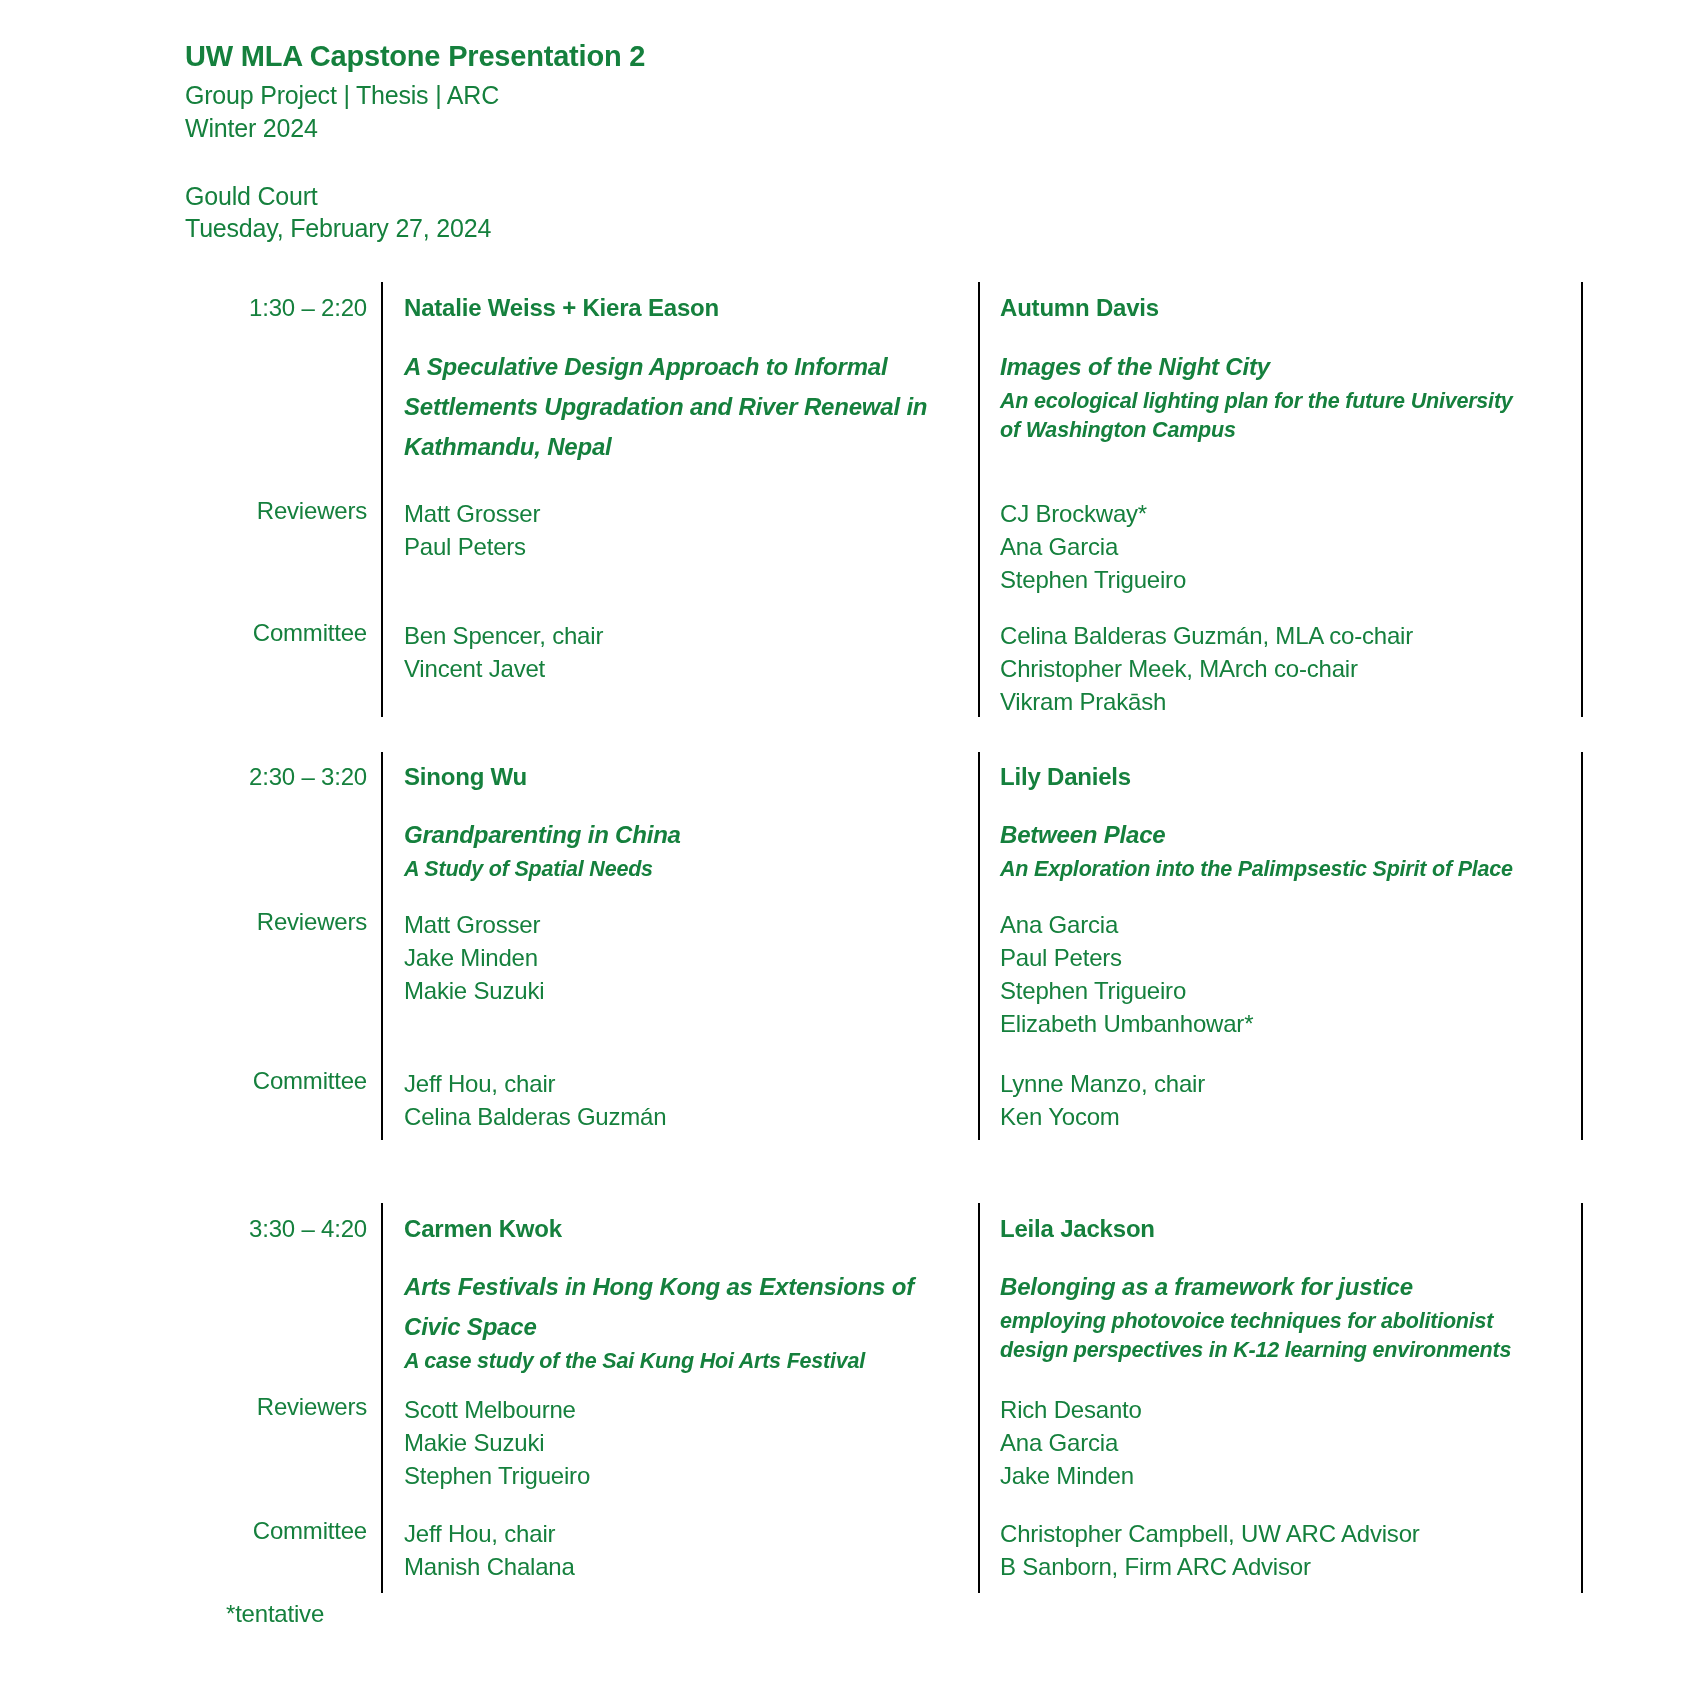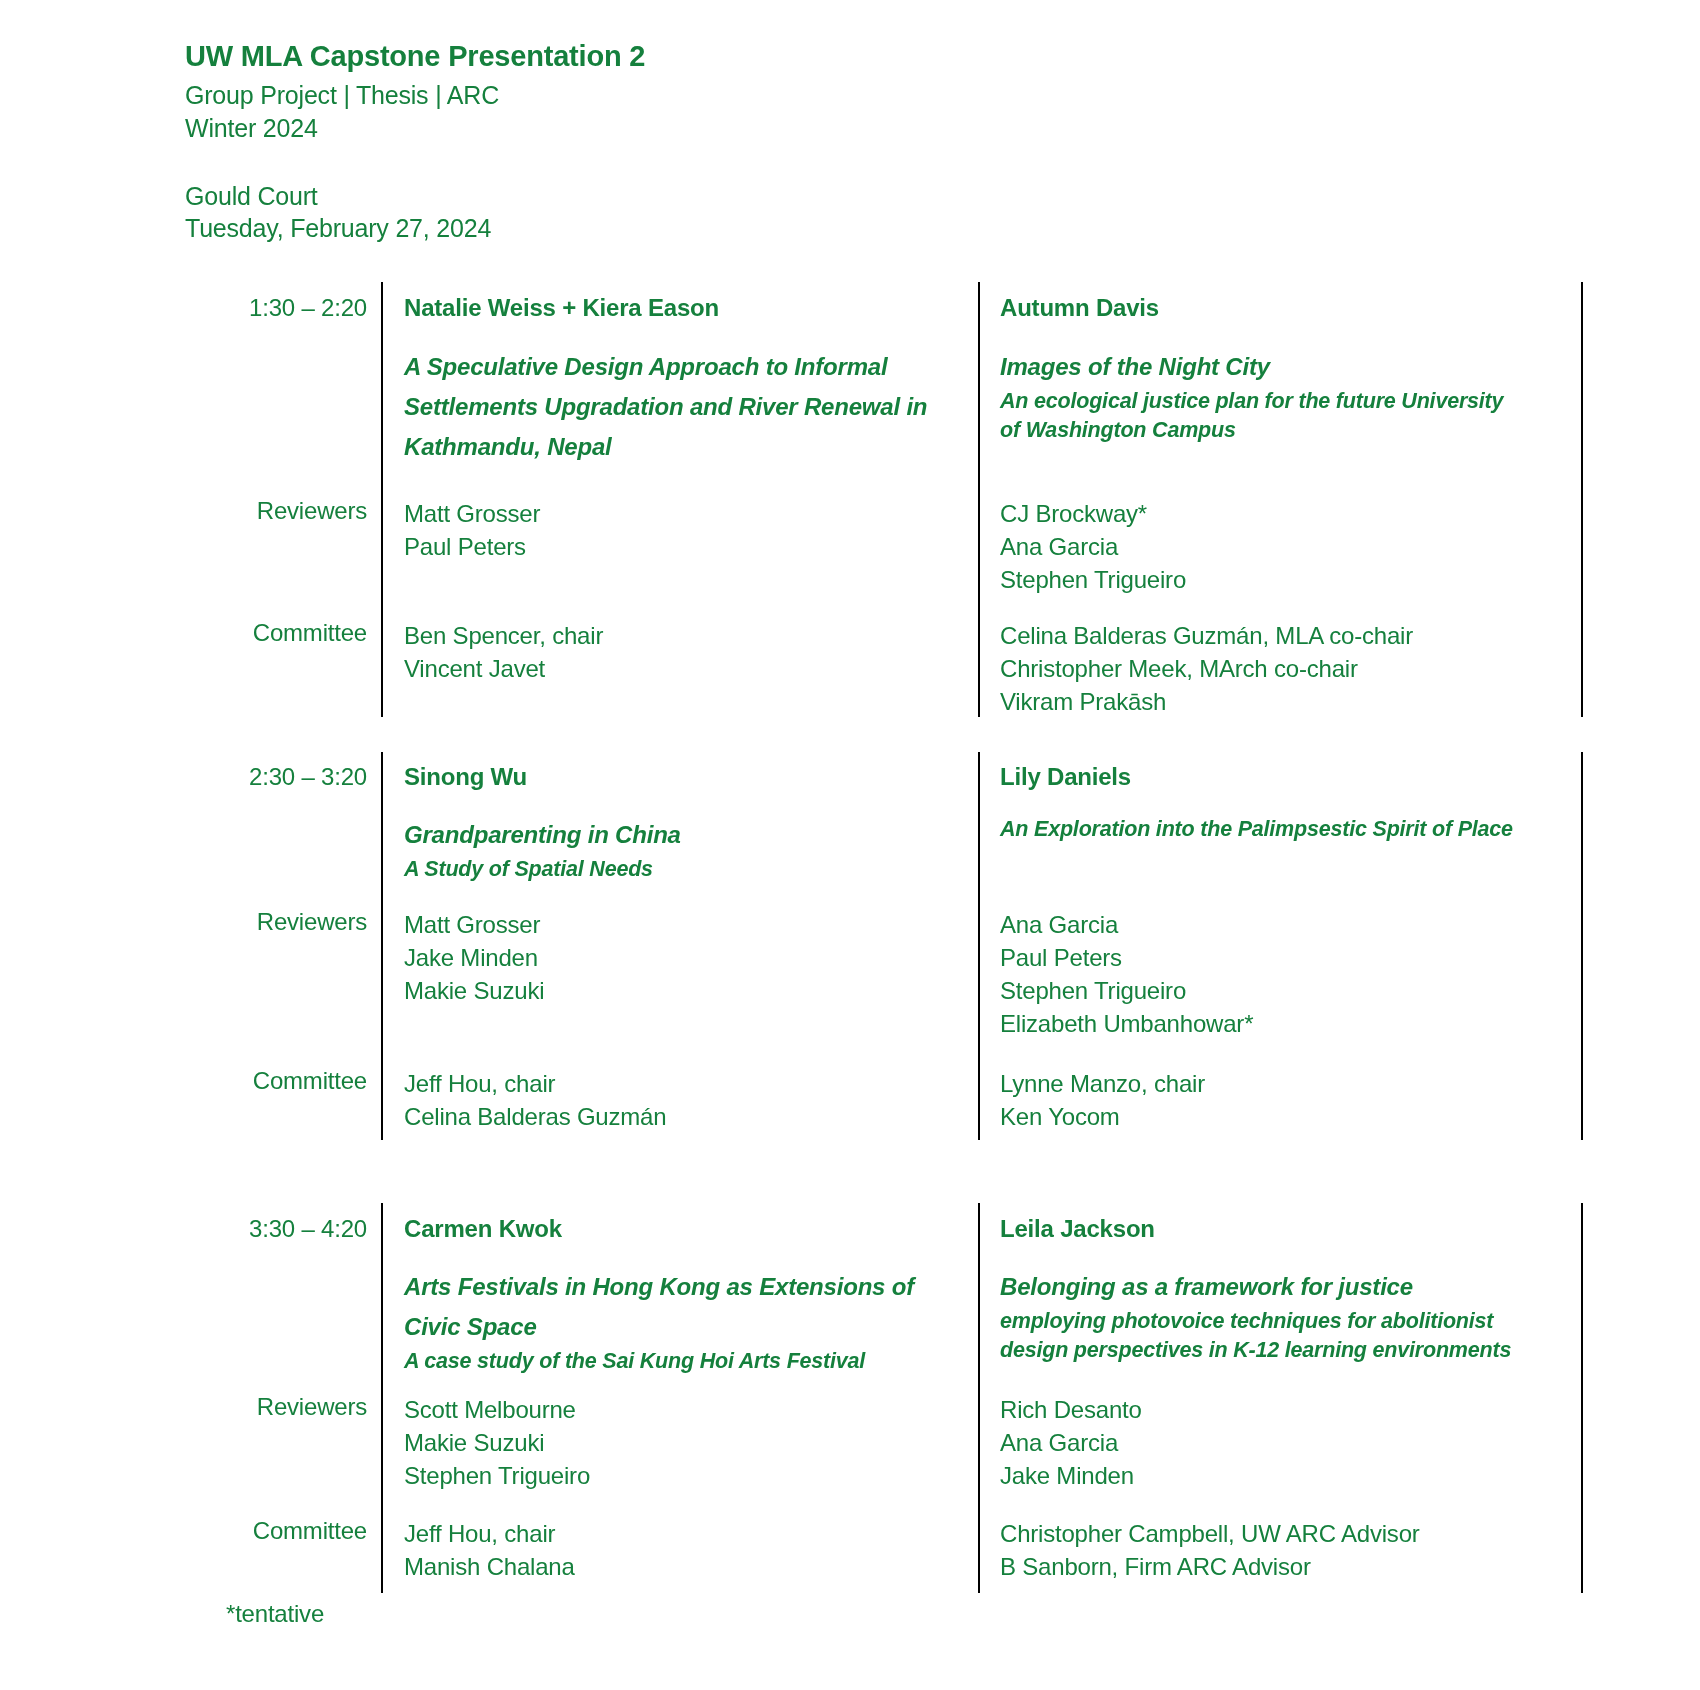--- a/index.html
+++ b/index.html
@@ -52,21 +52,21 @@
 
     <div class="row" style="top:65px;">
       <div class="cell c-left">
         <div class="title">A Speculative Design Approach to Informal
 Settlements Upgradation and River Renewal in
 Kathmandu, Nepal</div>
         <div class="subtitle"></div>
       </div>
       <div class="cell c-right">
         <div class="title">Images of the Night City</div>
-        <div class="subtitle">An ecological justice plan for the future University
+        <div class="subtitle">An ecological lighting plan for the future University
 of Washington Campus</div>
       </div>
     </div>
 
     <div class="row" style="top:215px;">
       <div class="cell c-time">Reviewers</div>
       <div class="cell c-left">
         <div class="name">Matt Grosser</div>
         <div class="name">Paul Peters</div>
       </div>
@@ -101,20 +101,21 @@
       <div class="cell c-left presenter">Sinong Wu</div>
       <div class="cell c-right presenter">Lily Daniels</div>
     </div>
 
     <div class="row" style="top:63px;">
       <div class="cell c-left">
         <div class="title">Grandparenting in China</div>
         <div class="subtitle">A Study of Spatial Needs</div>
       </div>
       <div class="cell c-right">
+        <div class="title">Between Place</div>
         <div class="subtitle">An Exploration into the Palimpsestic Spirit of Place</div>
       </div>
     </div>
 
     <div class="row" style="top:156px;">
       <div class="cell c-time">Reviewers</div>
       <div class="cell c-left">
         <div class="name">Matt Grosser</div>
         <div class="name">Jake Minden</div>
         <div class="name">Makie Suzuki</div>

